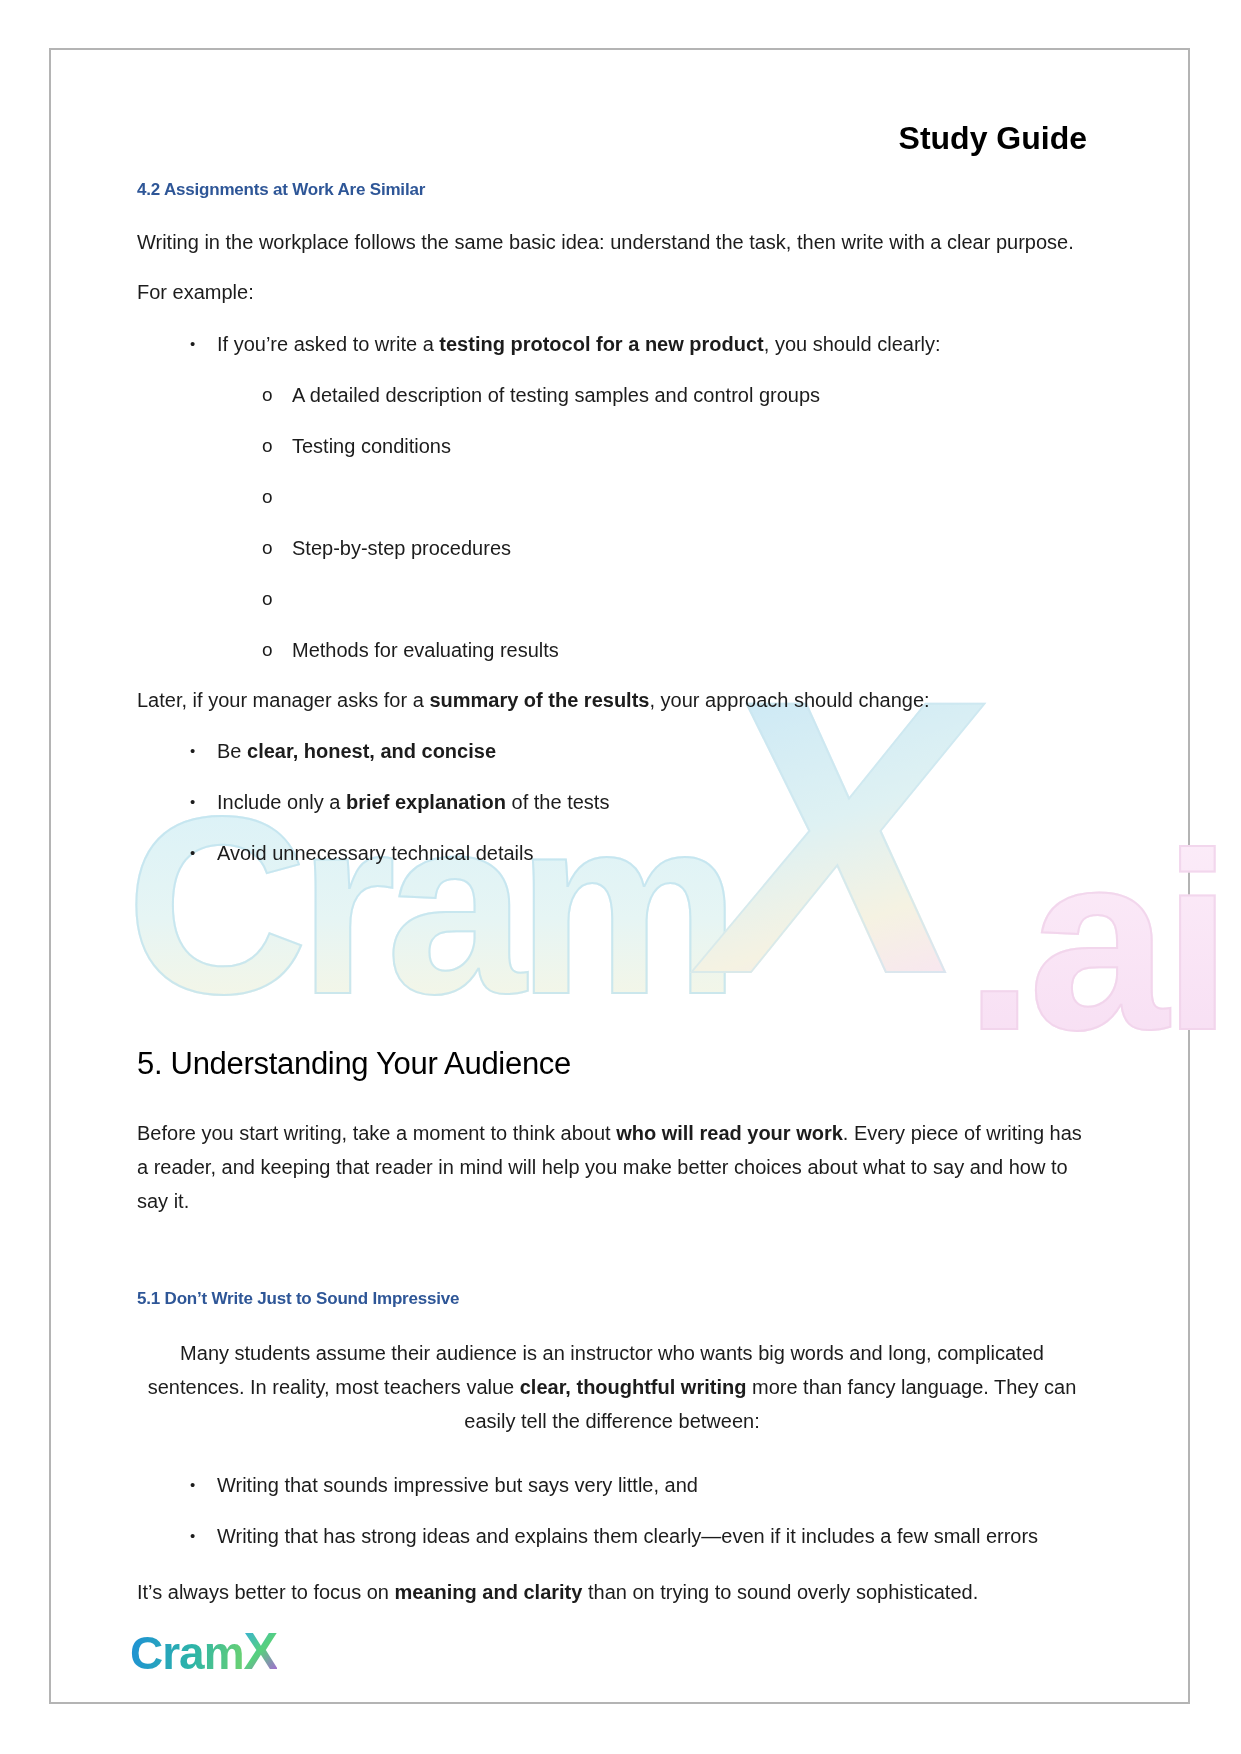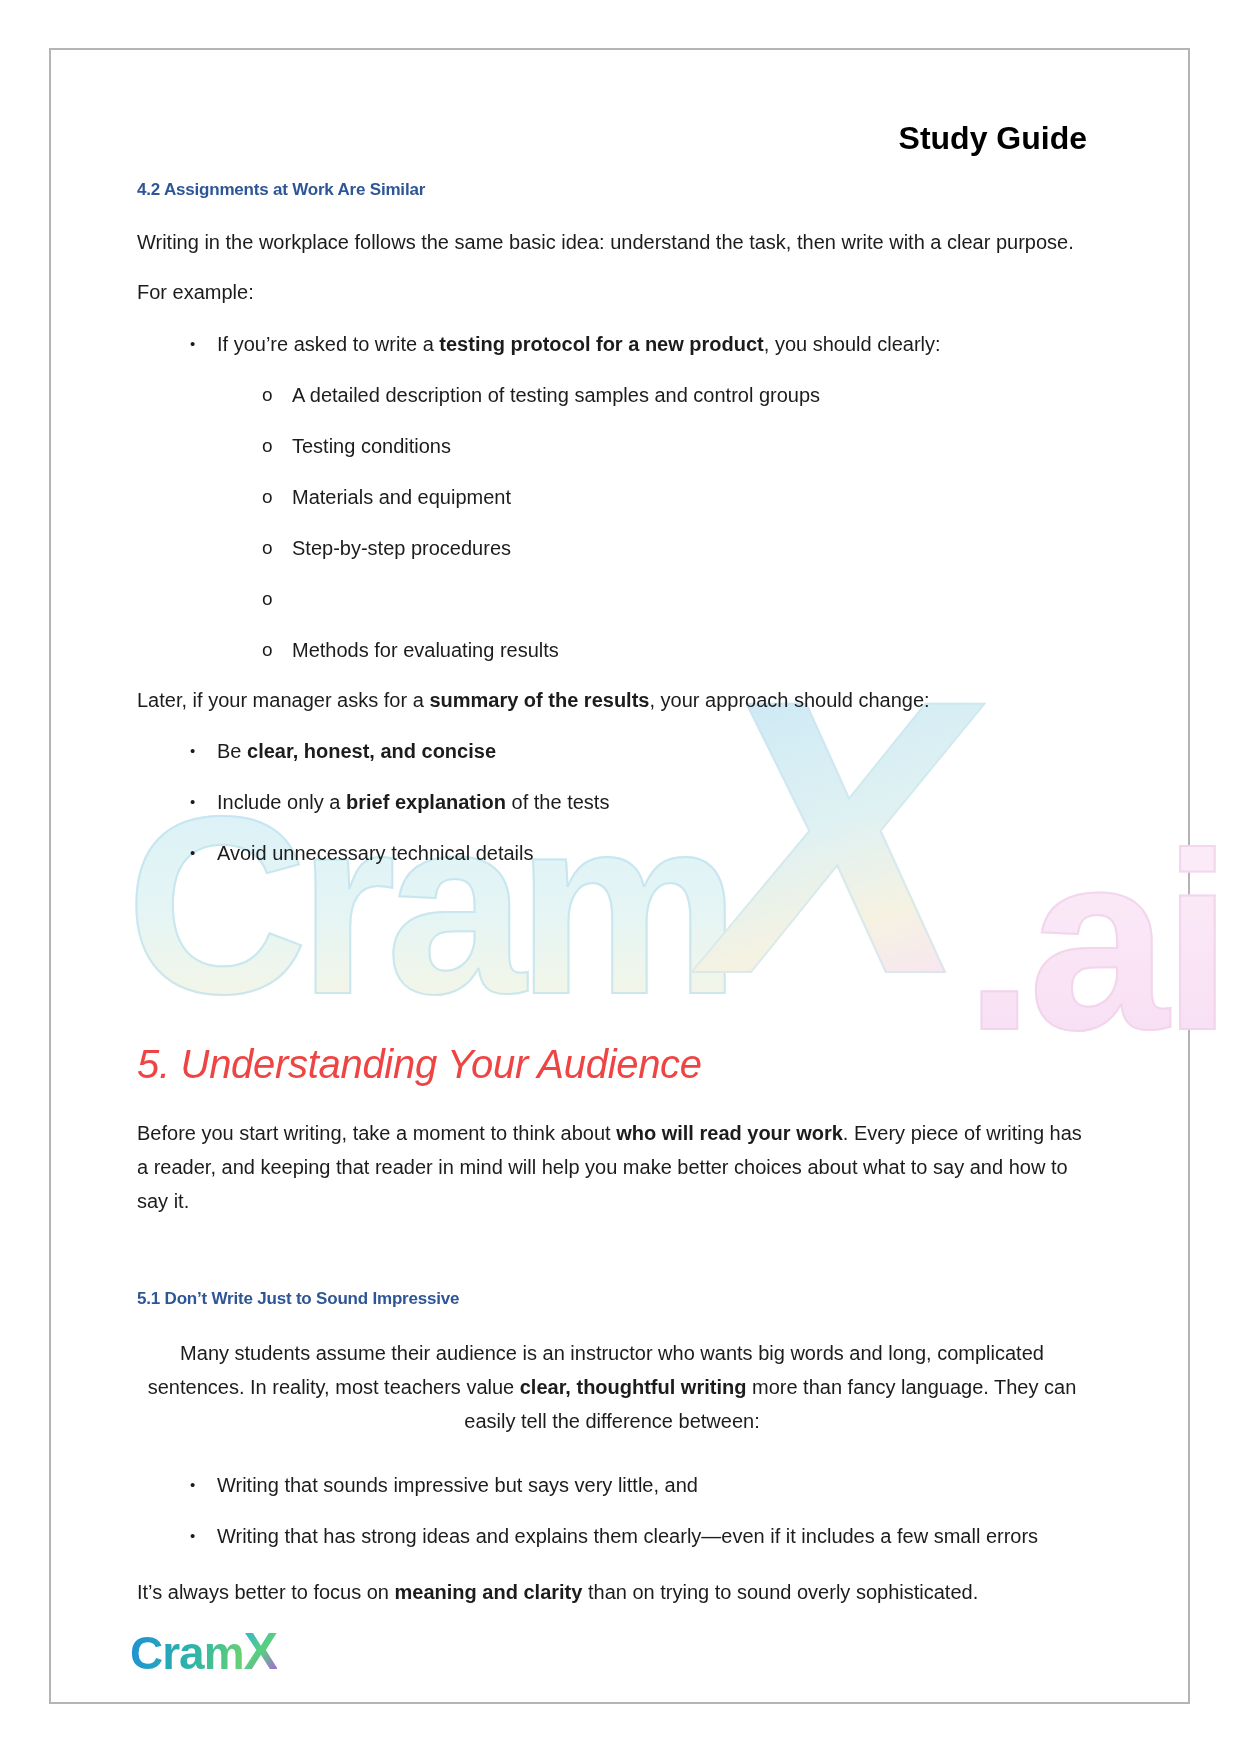--- a/index.html
+++ b/index.html
@@ -42,22 +42,22 @@
   }
   .doc-title{
     margin:0;padding-top:82px;text-align:right;
     font-size:32px;line-height:40px;font-weight:bold;color:#000000;
   }
   .h2-blue{
     margin:17px 0 0 0;font-size:17px;line-height:30px;font-weight:bold;
     color:#2e5697;letter-spacing:-0.2px;
   }
   .h1-blue{
-    margin:174px 0 0 0;font-size:40px;line-height:40px;font-weight:normal;
-    color:#ef4444;letter-spacing:-0.3px;font-style:italic;
+    margin:174px 0 0 0;font-size:31px;line-height:40px;font-weight:normal;
+    color:#000000;letter-spacing:-0.3px;
   }
   .h2-second{margin-top:66px;}
   .para{margin:20px 0 0 0;}
   .para-tight{margin:16px 0 0 0;}
   .para-after-h1{margin-top:32px;}
   .para-p5{margin-top:22px;text-align:center;}
   .para-last{margin-top:22px;}
   b,.bold{font-weight:bold;}
   .li{display:flex;margin:17px 0 0 0;}
   .li-first{margin-top:18px;}
@@ -110,21 +110,20 @@
   <div class="li li2">
     <span class="marker">o</span>
     <span class="text">A detailed description of testing samples and control groups</span>
   </div>
   <div class="li li2">
     <span class="marker">o</span>
     <span class="text">Testing conditions</span>
   </div>
   <div class="li li2">
     <span class="marker">o</span>
-    <span class="text">Materials and equipment</span>
   </div>
   <div class="li li2">
     <span class="marker">o</span>
     <span class="text">Step-by-step procedures</span>
   </div>
   <div class="li li2">
     <span class="marker">o</span>
   </div>
   <div class="li li2">
     <span class="marker">o</span>

